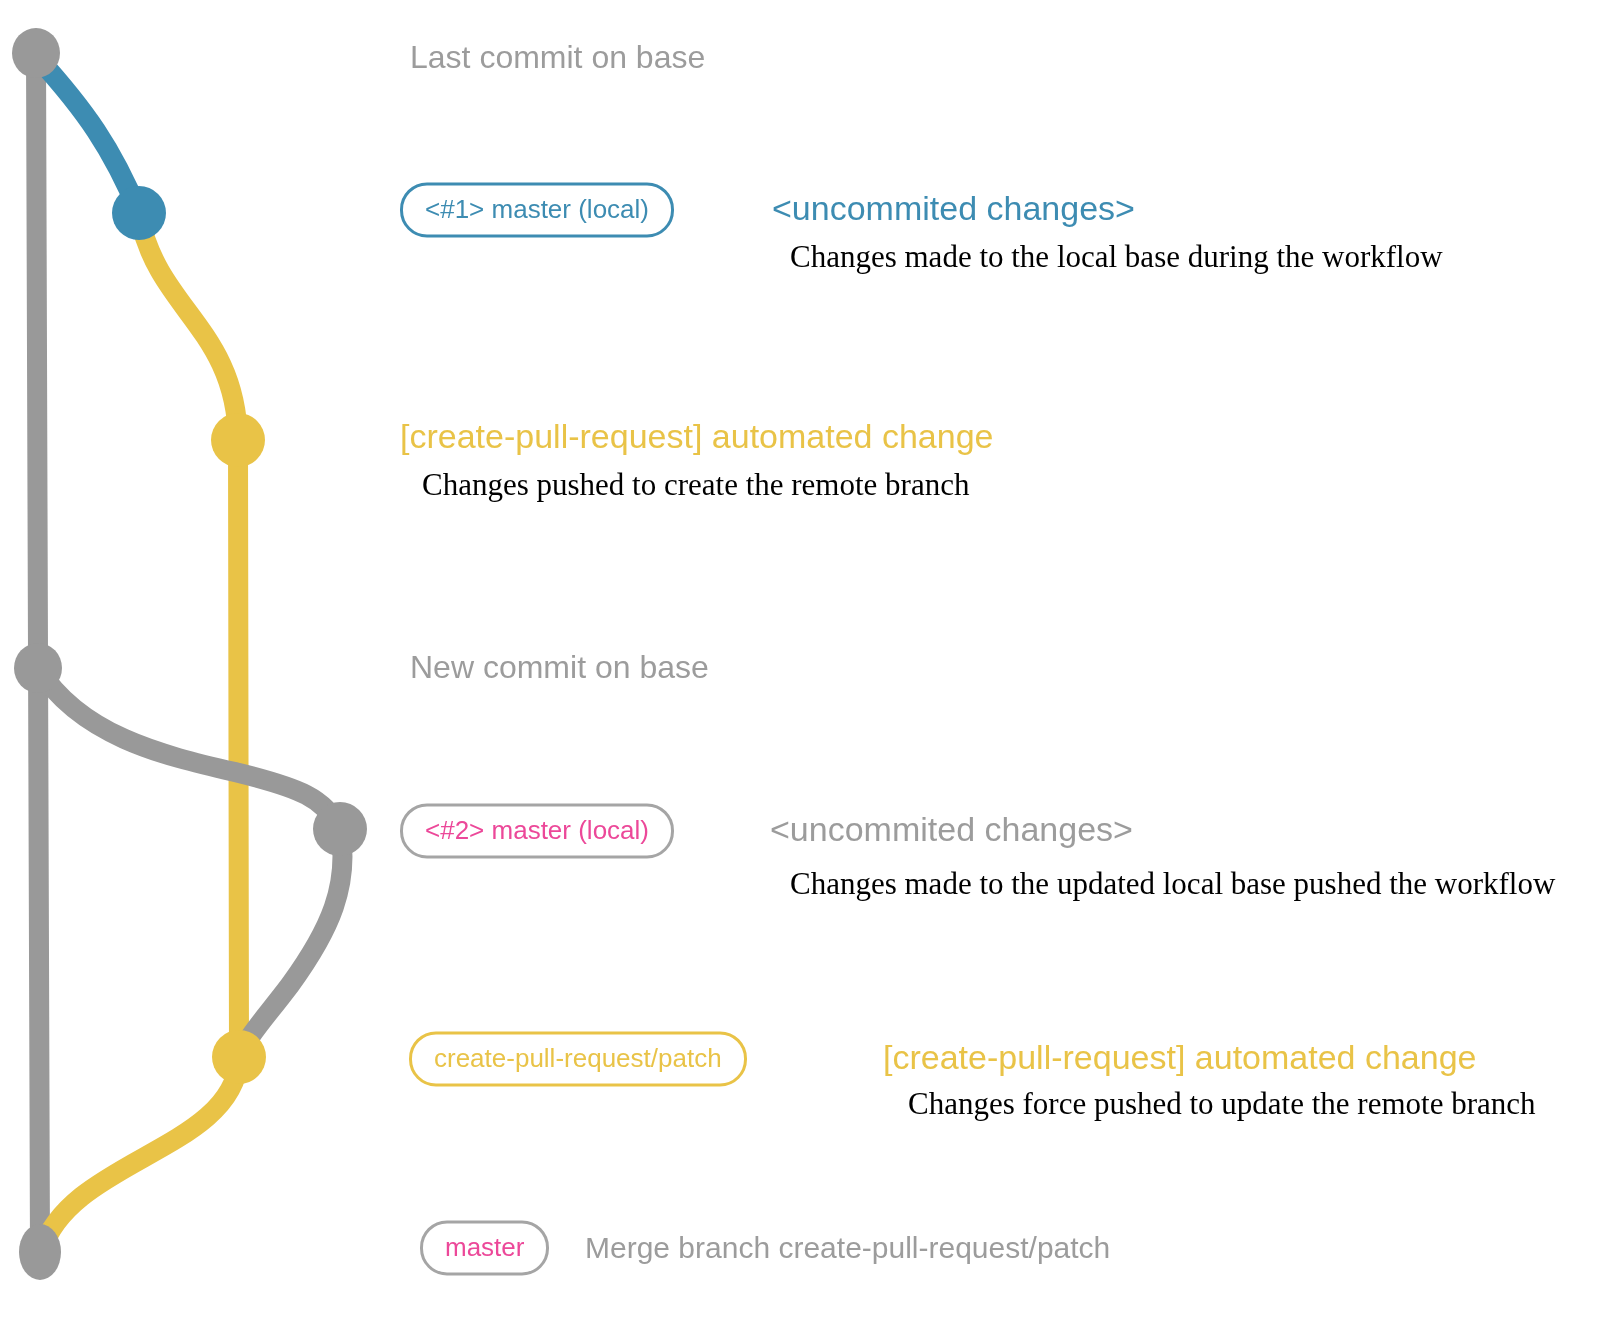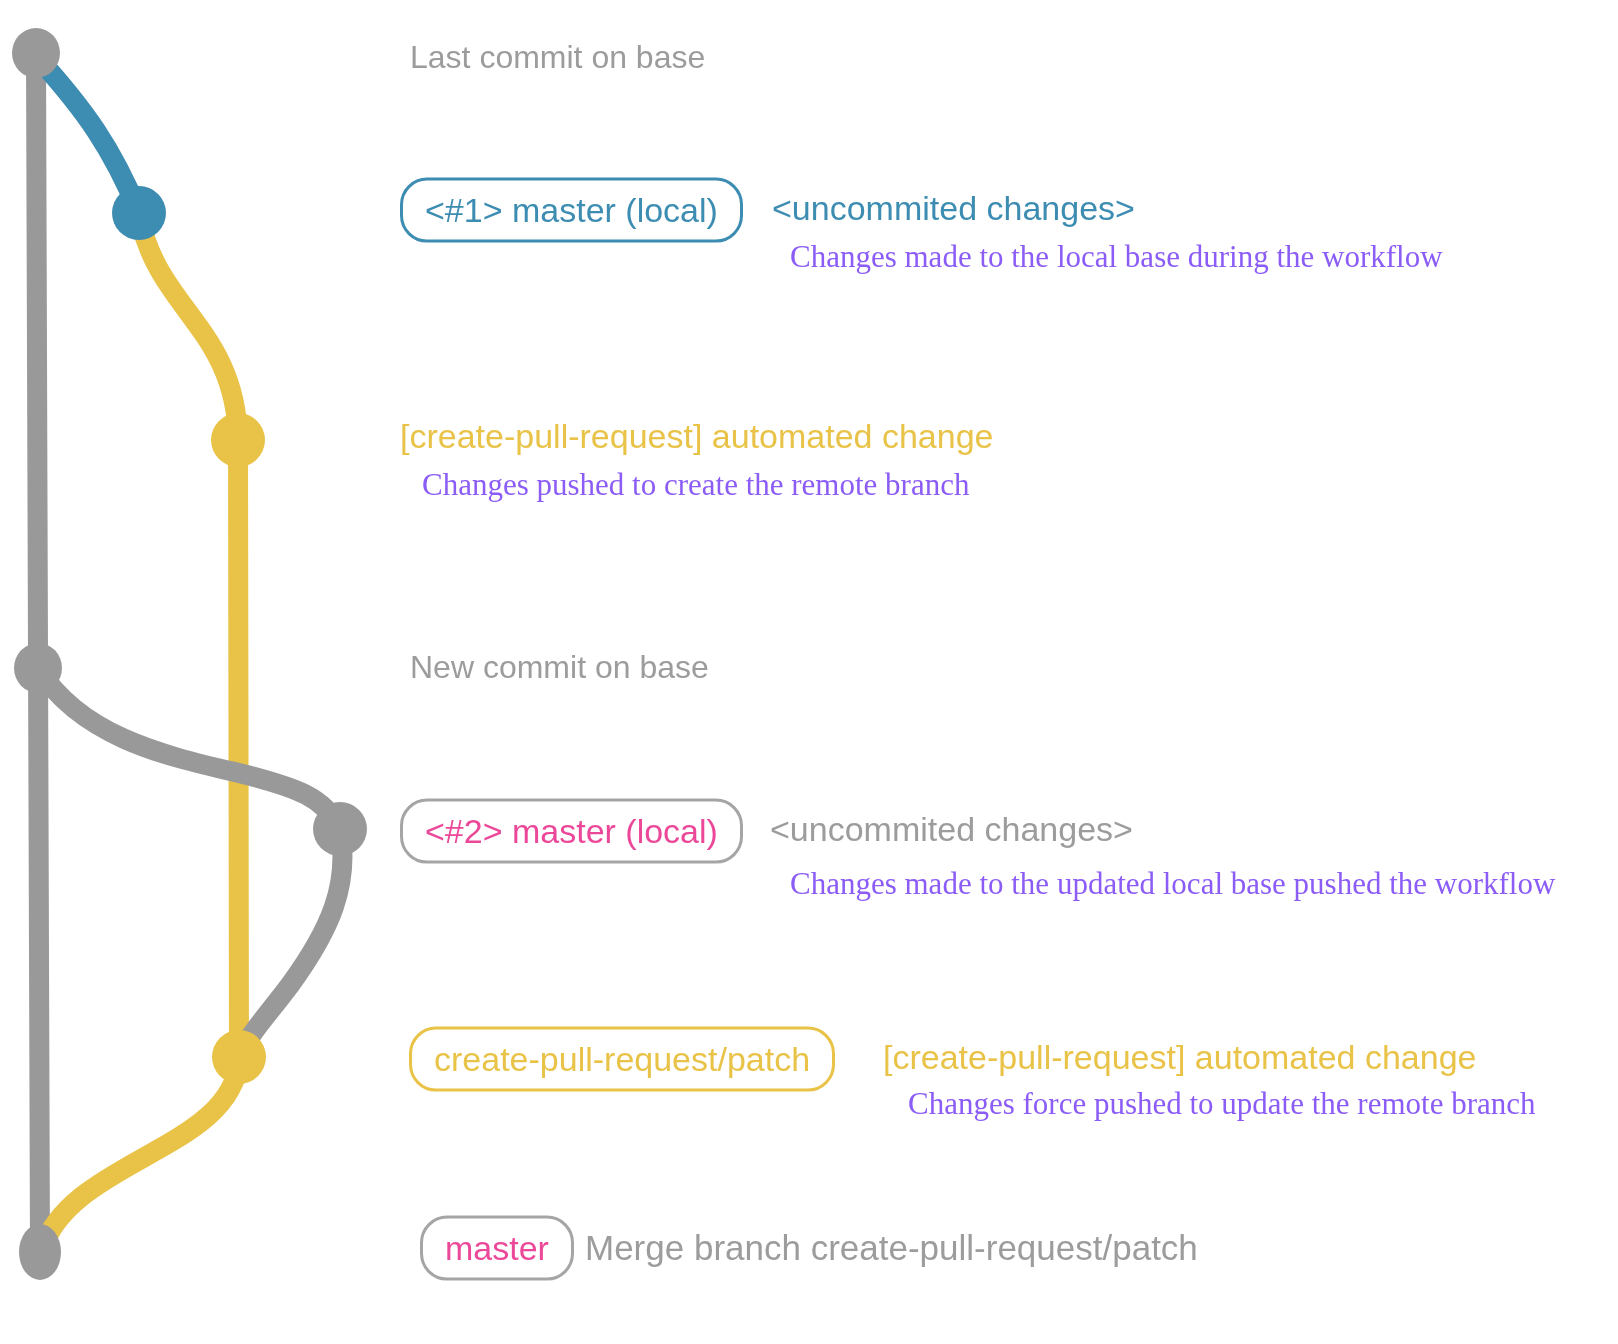--- a/index.html
+++ b/index.html
@@ -6,25 +6,25 @@
   body{
     width:1618px;height:1344px;background:#ffffff;position:relative;
     font-family:"Liberation Sans", sans-serif;overflow:hidden;
   }
   #graph-svg{position:absolute;left:0;top:0;}
   .ann{position:absolute;transform:translateY(-50%);white-space:nowrap;}
   .gray-label{font-size:32px;color:#9c9c9c;}
   .blue-title{font-size:34px;color:#3d8cb2;}
   .yellow-title{font-size:34px;color:#e9c347;}
   .gray-title{font-size:34px;color:#9c9c9c;}
-  .serif-desc{font-family:"Liberation Serif", serif;font-size:31px;color:#8b5cf6;}
+  .serif-desc{font-family:"Liberation Serif", serif;font-size:31px;color:#000000;}
   .badge{
     display:inline-block;box-sizing:border-box;
     padding:9px 22px;border-radius:27px;border:3px solid;
-    font-size:34px;line-height:1.2;background:#ffffff;
+    font-size:26px;line-height:1.2;background:#ffffff;
   }
   .badge-blue{border-color:#3d8cb2;color:#3d8cb2;}
   .badge-gray{border-color:#a5a5a5;color:#ec4899;}
   .badge-yellow{border-color:#e9c347;color:#e9c347;}
 </style>
 </head>
 <body>
 
 <svg id="graph-svg" width="1618" height="1344" viewBox="0 0 1618 1344" aria-hidden="true">
     <path d="M 36 53 L 40 1252" fill="none" stroke="#999999" stroke-width="20" stroke-linecap="round"></path>
@@ -56,13 +56,13 @@
 
 <span class="ann badge badge-gray" style="left:400px;top:831px;">&lt;#2&gt; master (local)</span>
 <div class="ann gray-title" style="left:770px;top:829px;">&lt;uncommited changes&gt;</div>
 <div class="ann serif-desc" style="left:790px;top:884px;">Changes made to the updated local base pushed the workflow</div>
 
 <span class="ann badge badge-yellow" style="left:409px;top:1059px;">create-pull-request/patch</span>
 <div class="ann yellow-title" style="left:883px;top:1057px;">[create-pull-request] automated change</div>
 <div class="ann serif-desc" style="left:908px;top:1104px;">Changes force pushed to update the remote branch</div>
 
 <span class="ann badge badge-gray" style="left:420px;top:1248px;">master</span>
-<div class="ann gray-label" style="left:585px;top:1248px;font-size:35px;">Merge branch create-pull-request/patch</div>
+<div class="ann gray-label" style="left:585px;top:1248px;font-size:30px;">Merge branch create-pull-request/patch</div>
 
 </body></html>

